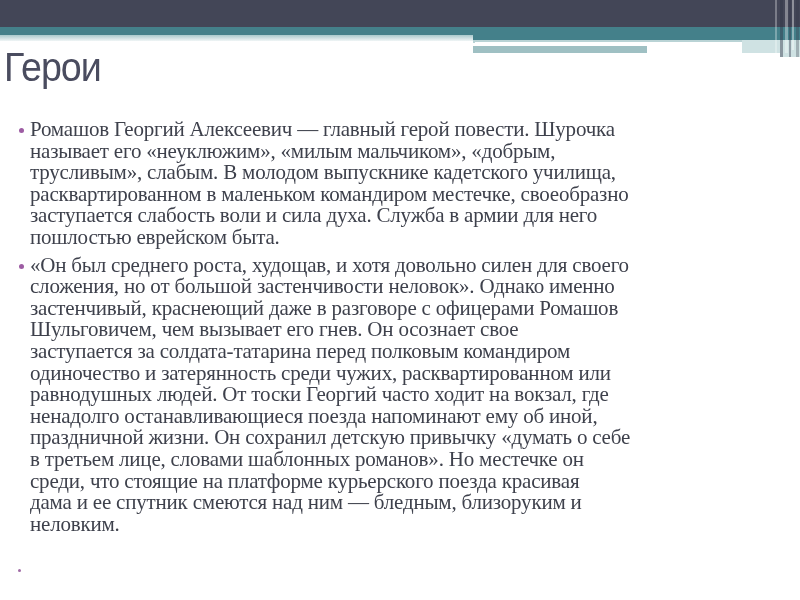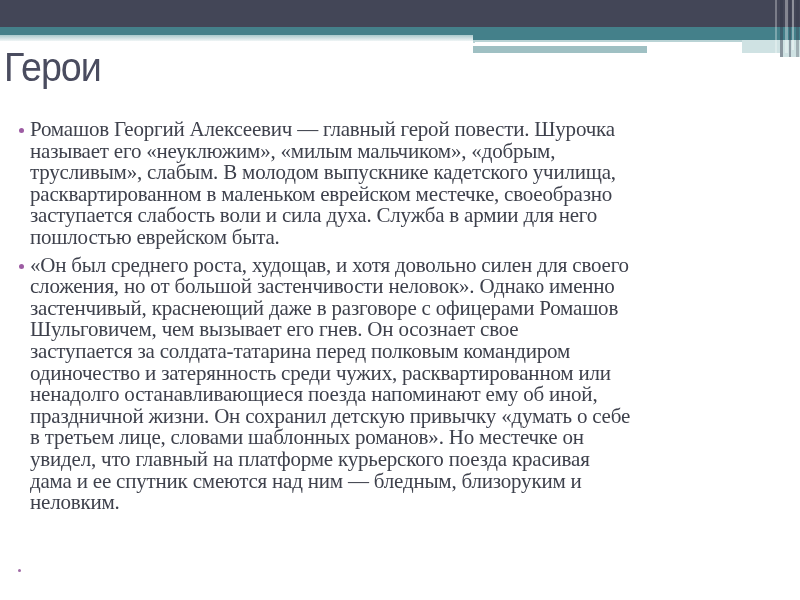--- a/index.html
+++ b/index.html
@@ -83,39 +83,40 @@
   <h1 class="slide-title">Герои</h1>
 
   <div class="content">
 
     <div class="bullet-item">
       <span class="dot"></span>
       <div class="lines">
         <div class="ln">Ромашов Георгий Алексеевич — главный герой повести. Шурочка</div>
         <div class="ln">называет его «неуклюжим», «милым мальчиком», «добрым,</div>
         <div class="ln">трусливым», слабым. В молодом выпускнике кадетского училища,</div>
-        <div class="ln">расквартированном в маленьком еврейском местечке, своеобразно</div>
+        <div class="ln">расквартированном в маленьком командиром местечке, своеобразно</div>
         <div class="ln">заступается слабость воли и сила духа. Служба в армии для него</div>
         <div class="ln">пошлостью еврейском быта.</div>
       </div>
     </div>
 
     <div class="bullet-item">
       <span class="dot"></span>
       <div class="lines">
         <div class="ln">«Он был среднего роста, худощав, и хотя довольно силен для своего</div>
         <div class="ln">сложения, но от большой застенчивости неловок». Однако именно</div>
         <div class="ln">застенчивый, краснеющий даже в разговоре с офицерами Ромашов</div>
         <div class="ln">Шульговичем, чем вызывает его гнев. Он осознает свое</div>
         <div class="ln">заступается за солдата-татарина перед полковым командиром</div>
         <div class="ln">одиночество и затерянность среди чужих, расквартированном или</div>
+        <div class="ln">равнодушных людей. От тоски Георгий часто ходит на вокзал, где</div>
         <div class="ln">ненадолго останавливающиеся поезда напоминают ему об иной,</div>
         <div class="ln">праздничной жизни. Он сохранил детскую привычку «думать о себе</div>
         <div class="ln">в третьем лице, словами шаблонных романов». Но местечке он</div>
-        <div class="ln">увидел, что главный на платформе курьерского поезда красивая</div>
+        <div class="ln">среди, что стоящие на платформе курьерского поезда красивая</div>
         <div class="ln">дама и ее спутник смеются над ним — бледным, близоруким и</div>
         <div class="ln">неловким.</div>
       </div>
     </div>
 
   </div>
 
   <span class="tiny-bullet"></span>
 
 </div>

